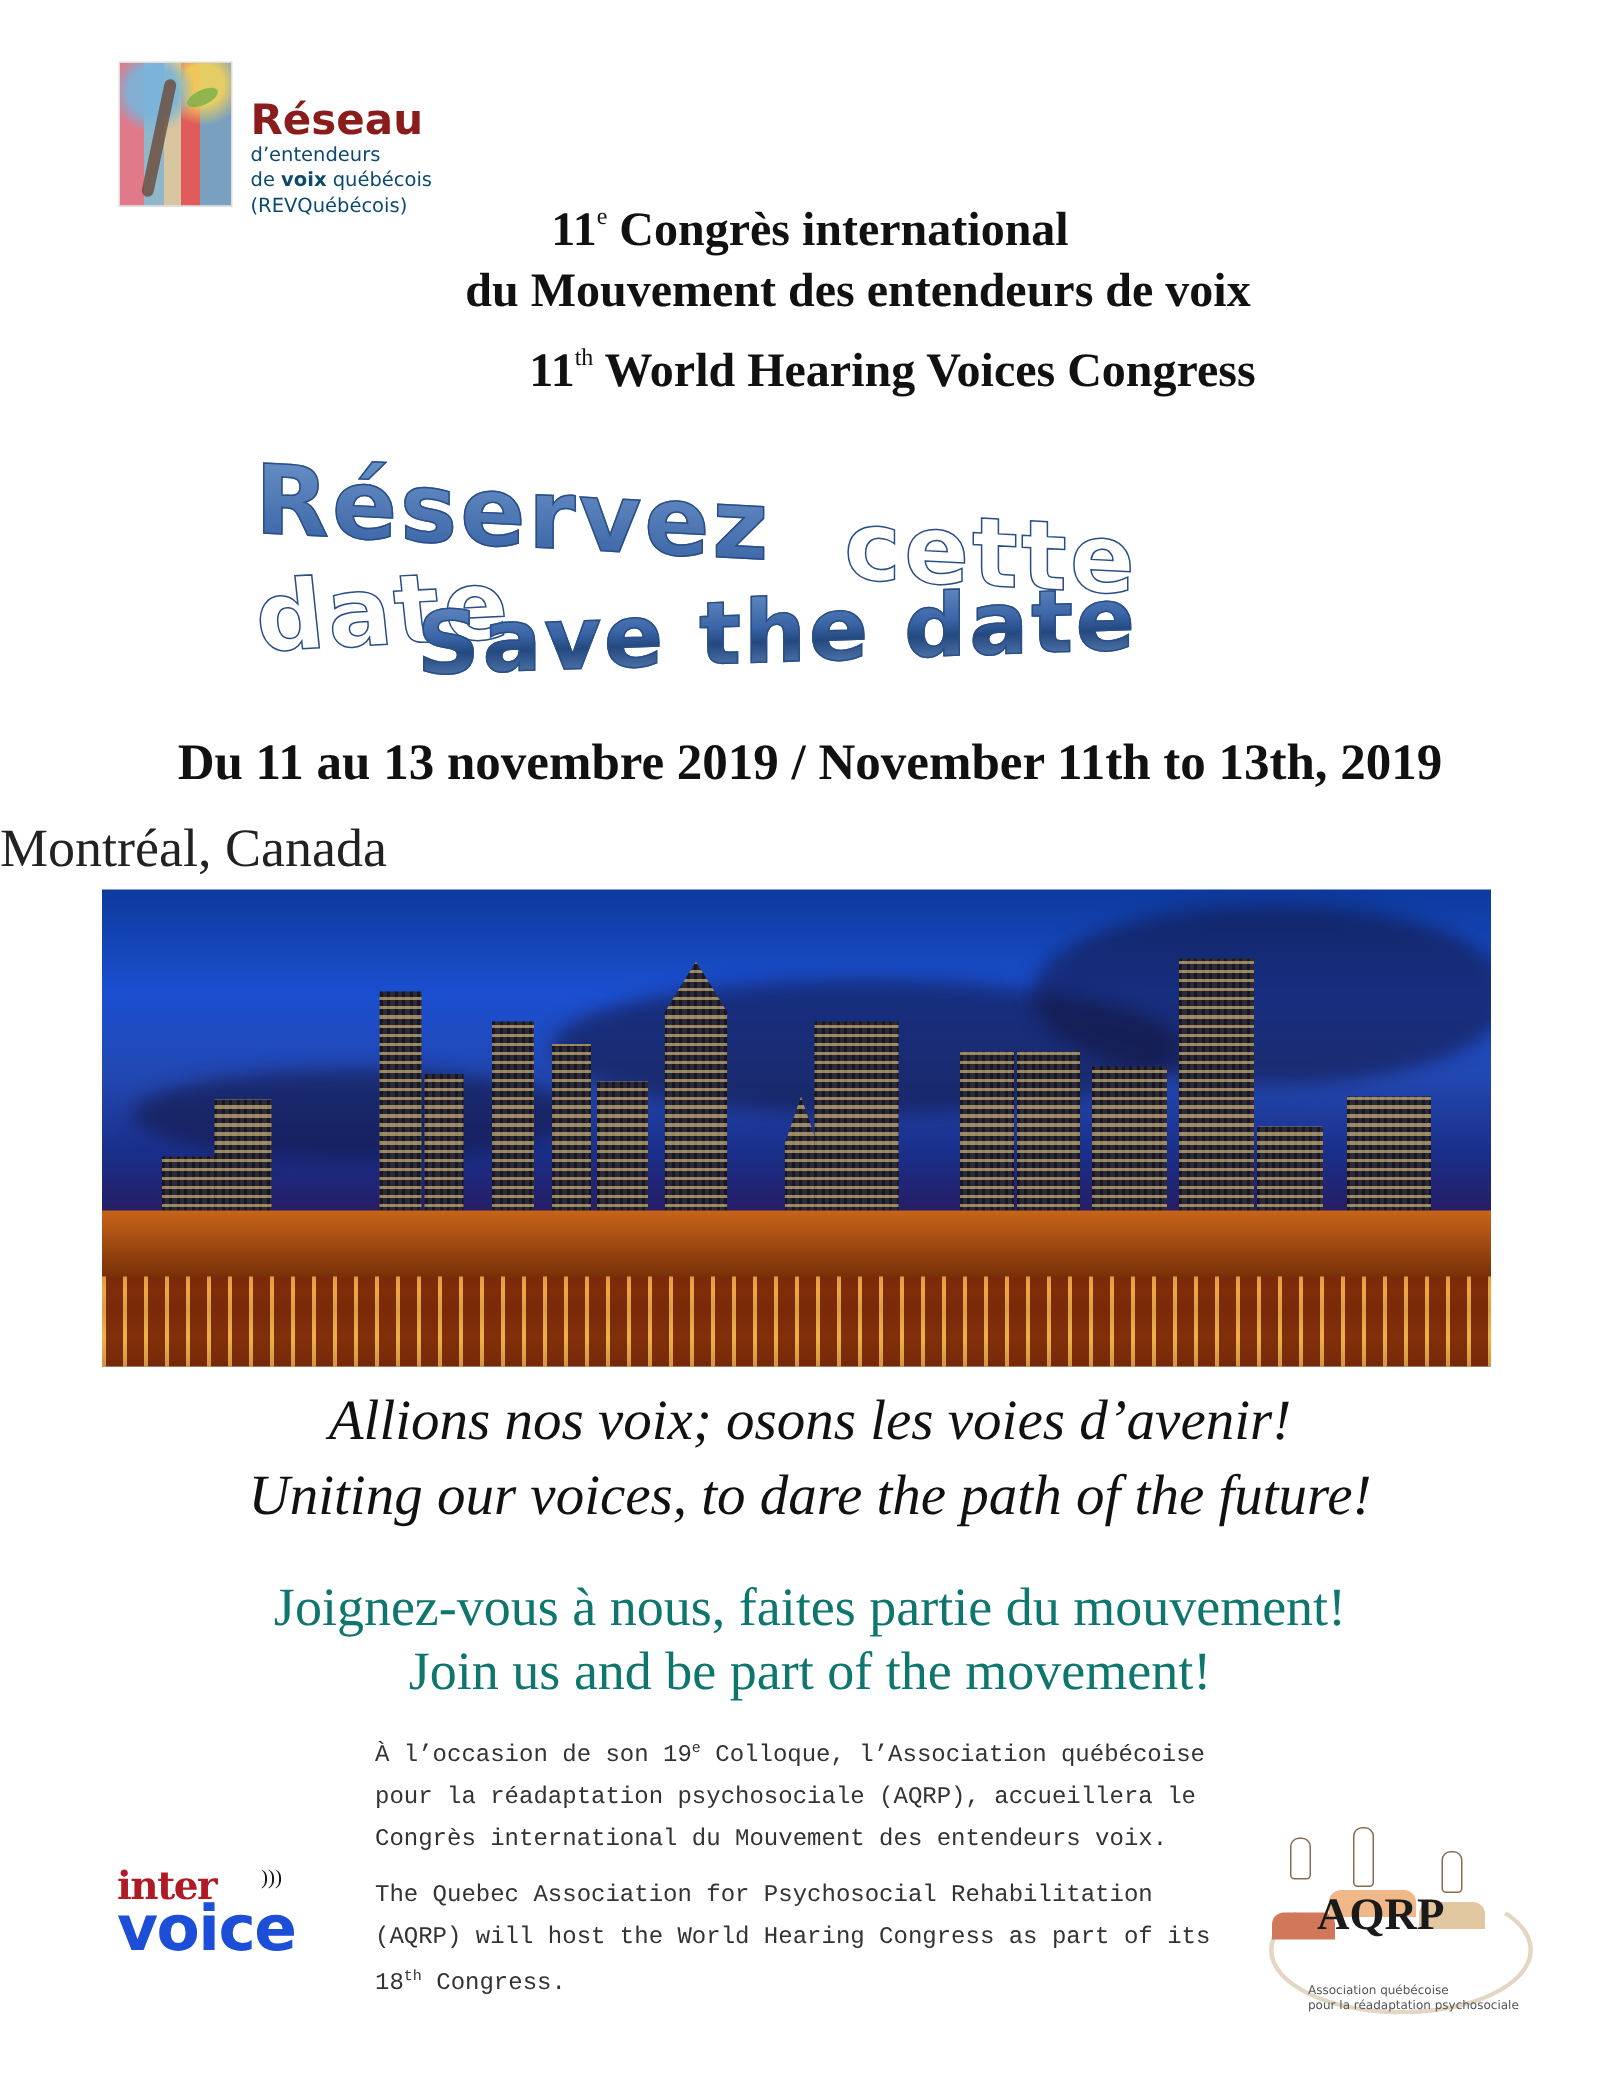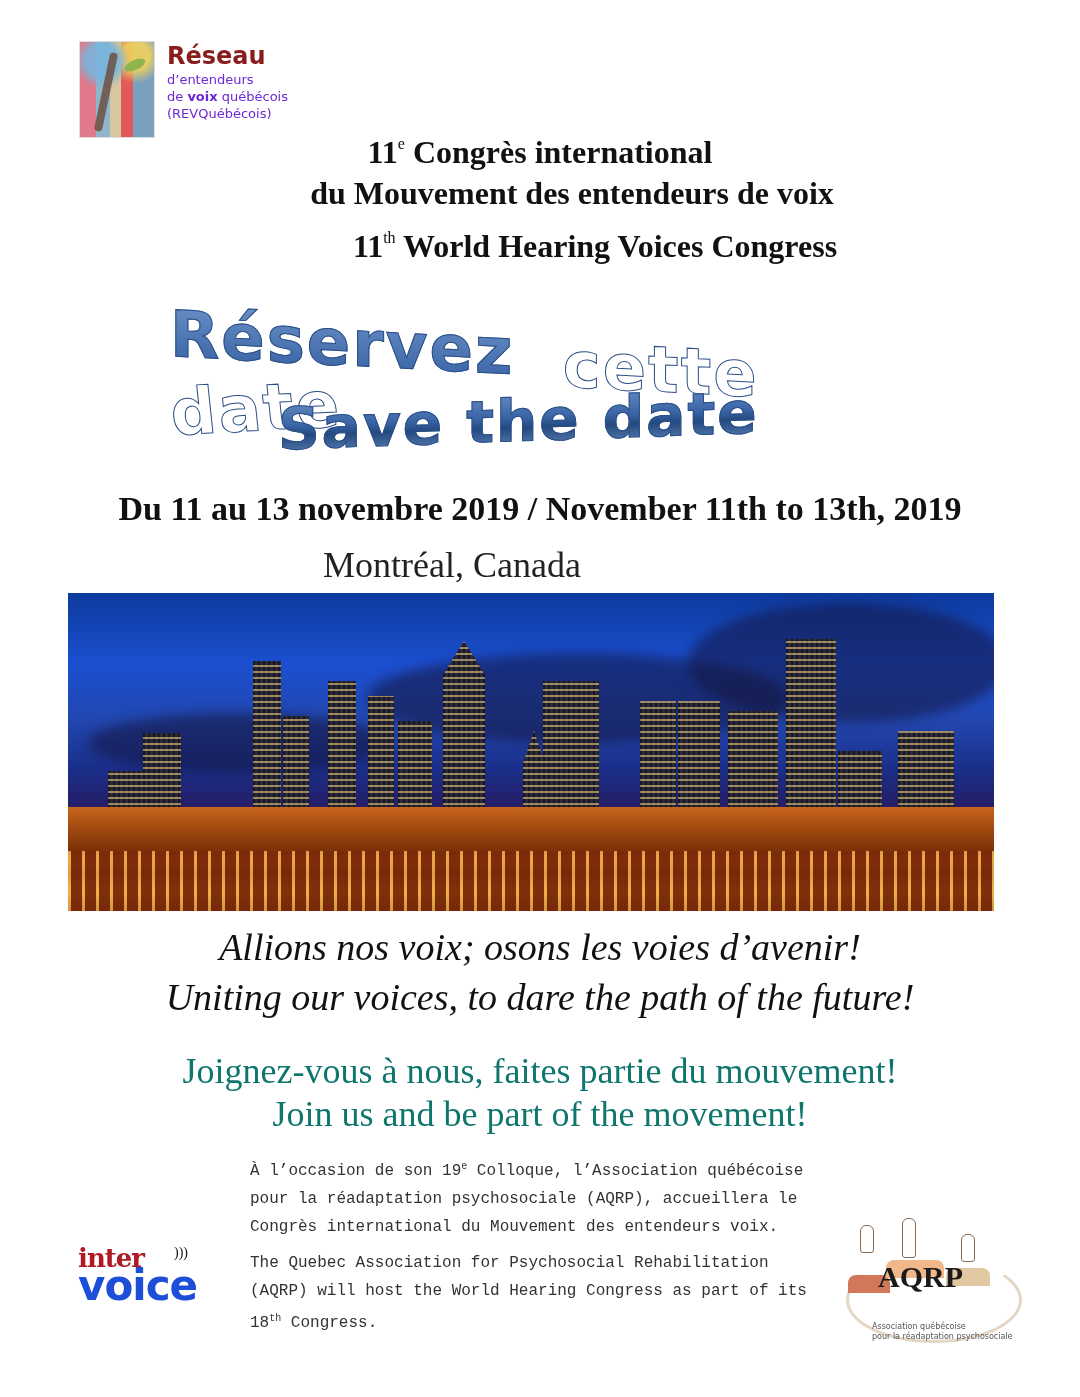--- a/index.html
+++ b/index.html
@@ -9,22 +9,22 @@
   .rev-logo { position: absolute; left: 79px; top: 41px; width: 220px; height: 98px; }
   .rev-painting { position: absolute; left: 0; top: 0; width: 74px; height: 95px; border: 1px solid #ddd;
     background:
       radial-gradient(circle at 30% 20%, rgba(120,180,220,0.9) 0 18%, transparent 30%),
       radial-gradient(circle at 75% 15%, rgba(240,210,90,0.9) 0 14%, transparent 28%),
       linear-gradient(90deg, #e07a8a 0 22%, #8fb7c9 22% 40%, #d7c6a0 40% 55%, #e05a5a 55% 72%, #7aa0c0 72% 100%);
   }
   .rev-painting .tree { position: absolute; left: 22px; top: 10px; width: 8px; height: 80px; background: #6a4a3a; transform: rotate(12deg); opacity: 0.8; border-radius: 4px; }
   .rev-painting .leaf { position: absolute; left: 44px; top: 18px; width: 22px; height: 10px; background: #7fb04a; border-radius: 50%; transform: rotate(-25deg); opacity: 0.85; }
   .rev-text { position: absolute; left: 88px; top: 0; font-family: "DejaVu Sans", sans-serif; color: #7a1a1a; }
-  .rev-title { font-size: 24px; font-weight: bold; line-height: 30px; color: #8a1c1c; }
-  .rev-line { font-size: 13px; line-height: 17px; color: #6d28d9; }
+  .rev-title { font-size: 28px; font-weight: bold; line-height: 30px; color: #8a1c1c; margin-top: 24px; }
+  .rev-line { font-size: 13px; line-height: 17px; color: #0c4a6e; }
   .rev-line b { font-weight: bold; }
 
   
   .h-line { position: absolute; left: 0; width: 1080px; text-align: center; font-family: "Liberation Serif", serif; font-weight: bold; color: #111; }
   .h1 { top: 134px; font-size: 32px; }
   .h2 { top: 175px; font-size: 32px; padding-left: 32px; }
   .h3 { top: 228px; font-size: 32px; padding-left: 110px; box-sizing: border-box; }
   sup.small { font-size: 16px; vertical-align: 14px; font-weight: normal; }
 
   
@@ -33,21 +33,21 @@
     background: linear-gradient(180deg, #6d93c8 0%, #3a64a6 45%, #23497f 60%, #6d93c8 100%);
     -webkit-background-clip: text; background-clip: text; color: transparent;
     -webkit-text-stroke: 1px #2a4f86;
     text-shadow: none; }
   .wa-1 { left: 10px; top: 2px; font-size: 64px; transform: skewY(3deg); transform-origin: left; width: 770px; }
   .wa-1 span { display: inline-block; }
   .wa-2 { left: 118px; top: 92px; font-size: 58px; transform: skewY(-2deg); }
 
   
   .date-line { position: absolute; top: 490px; left: 0; width: 1080px; text-align: center; font-size: 34px; font-weight: bold; font-family: "Liberation Serif", serif; }
-  .location { position: absolute; top: 544px; left: 0; width: 904px; text-align: center; font-size: 36px; font-family: "Liberation Serif", serif; color: #222; }
+  .location { position: absolute; top: 544px; left: 0; width: 904px; font-size: 36px; font-family: "Liberation Serif", serif; color: #222; }
 
   
   .photo { position: absolute; left: 68px; top: 593px; width: 926px; height: 318px; overflow: hidden;
     background: linear-gradient(180deg, #0d3a9c 0%, #1b4fd0 22%, #2247b0 40%, #1a2f8a 55%, #241f6a 66%, #3a2040 74%, #6b2a10 80%, #c45a10 84%, #8a3a0c 88%, #d2781a 94%, #5a2008 100%); }
   .photo .cloud { position: absolute; border-radius: 50%; background: rgba(20,20,60,0.55); filter: blur(6px); }
   .photo .bld { position: absolute; bottom: 100px; background: linear-gradient(180deg, #3a3a52, #1e1e30);
     background-image: repeating-linear-gradient(0deg, rgba(255,220,140,0.55) 0 2px, transparent 2px 6px), repeating-linear-gradient(90deg, rgba(0,0,0,0.45) 0 2px, transparent 2px 5px); background-color: #2b2a3a; }
   .photo .shore { position: absolute; left: 0; right: 0; bottom: 60px; height: 44px; background: linear-gradient(180deg, #c8641a, #7a3008); }
   .photo .water { position: absolute; left: 0; right: 0; bottom: 0; height: 60px;
     background: repeating-linear-gradient(90deg, rgba(255,200,90,0.7) 0 3px, rgba(120,40,8,0.9) 3px 14px); }

